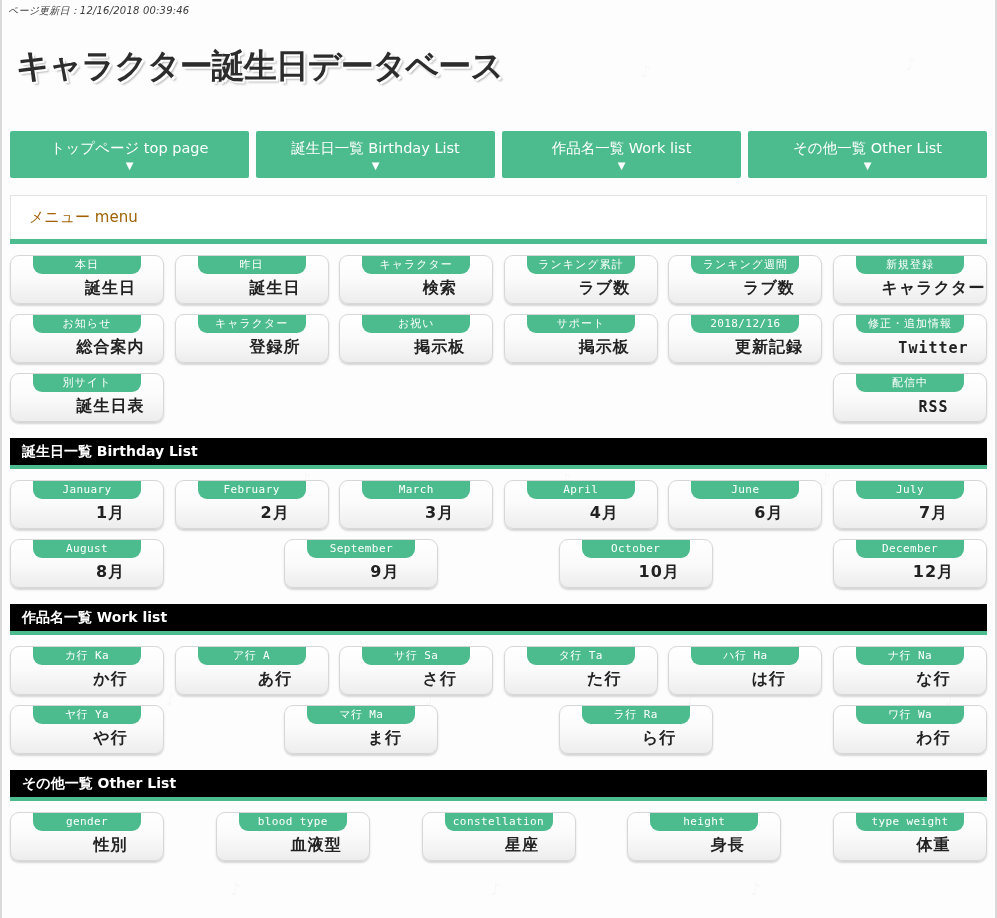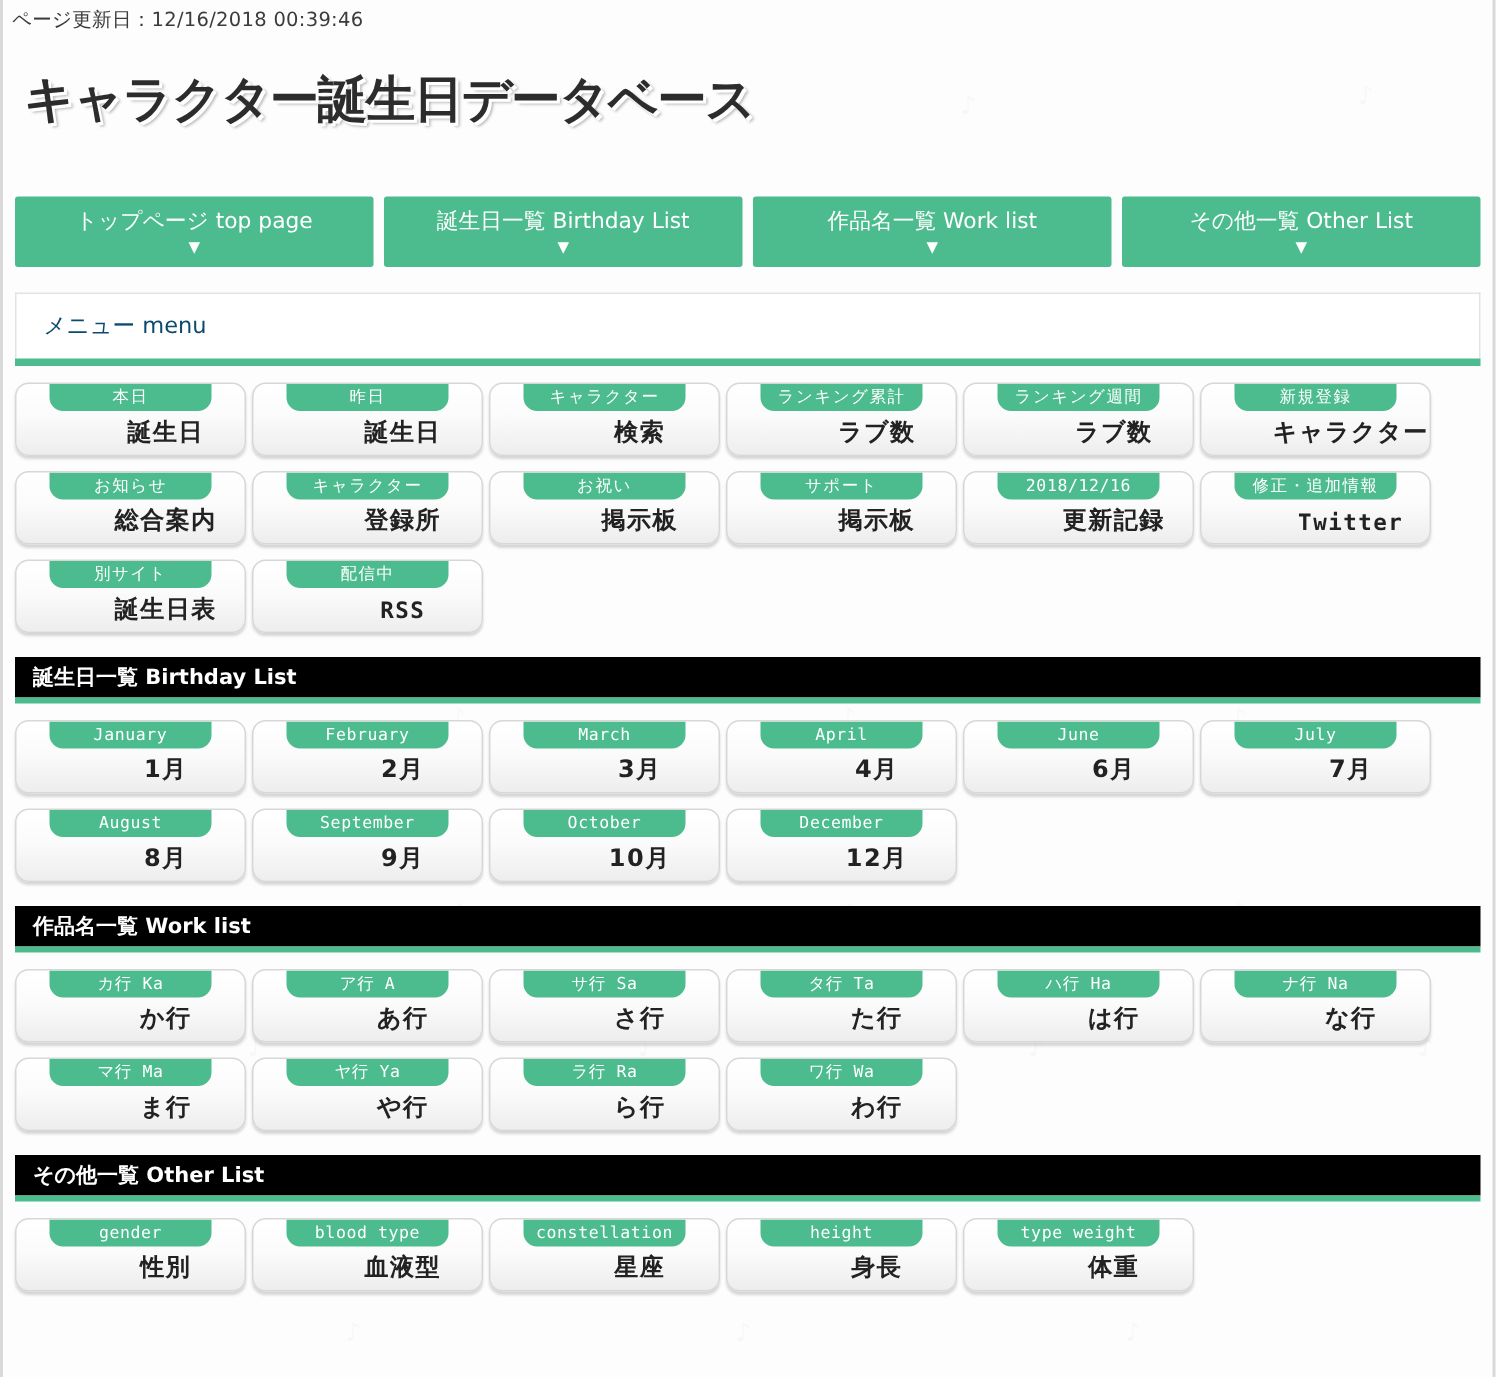--- a/index.html
+++ b/index.html
@@ -31,25 +31,26 @@
     color: #e3ece8;
     font-size: 17px;
     line-height: 18px;
     font-family: "DejaVu Serif", serif;
   }
 
   .page { position: relative; z-index: 2; }
 
   
   .updated {
-    font-size: 13px;
+    font-size: 10px;
     color: #3b3b3b;
     padding: 4px 0 0 6px;
     letter-spacing: .2px;
     height: 18px;
+    font-style: italic;
   }
 
   
   .site-title {
     font-size: 33px;
     font-weight: 700;
     color: #2c2c2c;
     padding: 4px 0 0 14px;
     letter-spacing: -1px;
     line-height: 44px;
@@ -94,34 +95,35 @@
   .menu-head {
     margin: 17px 8px 0 8px;
     height: 44px;
     background: #ffffff;
     border: 1px solid #e3e3e3;
     border-bottom: none;
     display: flex;
     align-items: center;
     padding-left: 18px;
     font-size: 15px;
-    color: #0c4a6e;
+    color: #a16207;
   }
   .menu-head-rule {
     margin: 0 8px 0 8px;
     height: 5px;
     background: #4cbc8e;
   }
 
   
   .grid {
     display: flex;
     flex-wrap: wrap;
     gap: 10px 4px;
     padding: 11px 8px 0 8px;
+    justify-content: space-between;
   }
   .card {
     width: 154px;
     height: 49px;
     border: 1px solid #d7d7d7;
     border-radius: 9px;
     background: linear-gradient(to bottom, #ffffff 0%, #fbfbfb 46%, #ededed 100%);
     box-shadow: 0 2px 2px rgba(0,0,0,.16);
     display: flex;
     flex-direction: column;
@@ -368,26 +370,26 @@
       </div>
       <div class="card">
         <div class="card-tag">ハ行 Ha</div>
         <div class="card-title">は行</div>
       </div>
       <div class="card">
         <div class="card-tag">ナ行 Na</div>
         <div class="card-title">な行</div>
       </div>
       <div class="card">
+        <div class="card-tag">ヤ行 Ya</div>
+        <div class="card-title">や行</div>
+      </div>
+      <div class="card">
         <div class="card-tag">マ行 Ma</div>
         <div class="card-title">ま行</div>
-      </div>
-      <div class="card">
-        <div class="card-tag">ヤ行 Ya</div>
-        <div class="card-title">や行</div>
       </div>
       <div class="card">
         <div class="card-tag">ラ行 Ra</div>
         <div class="card-title">ら行</div>
       </div>
       <div class="card">
         <div class="card-tag">ワ行 Wa</div>
         <div class="card-title">わ行</div>
       </div>
     </div>

